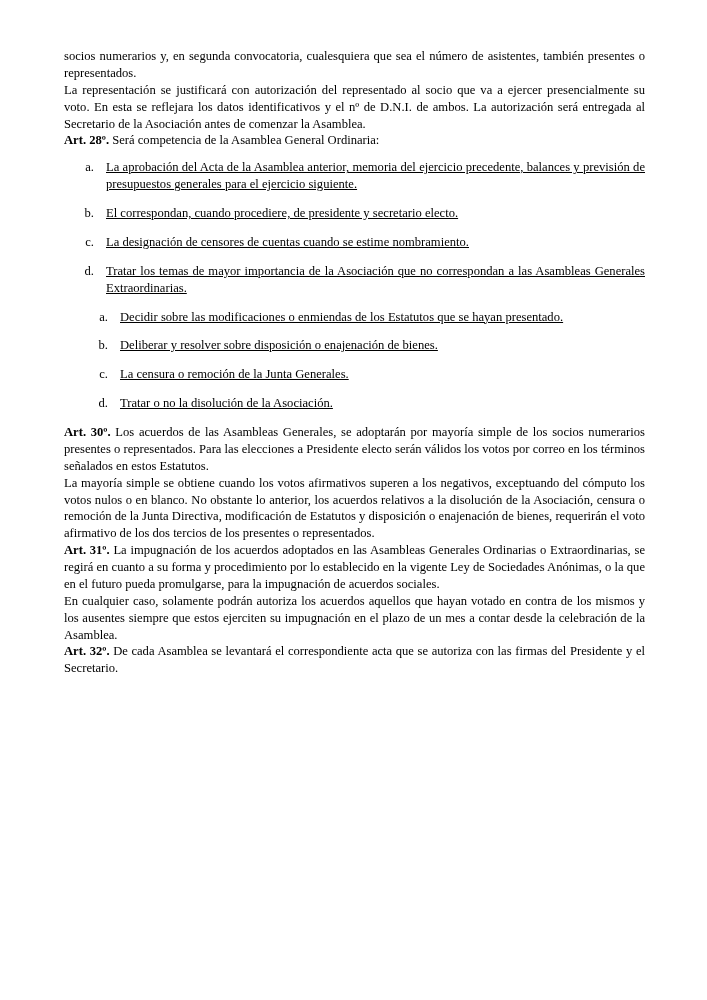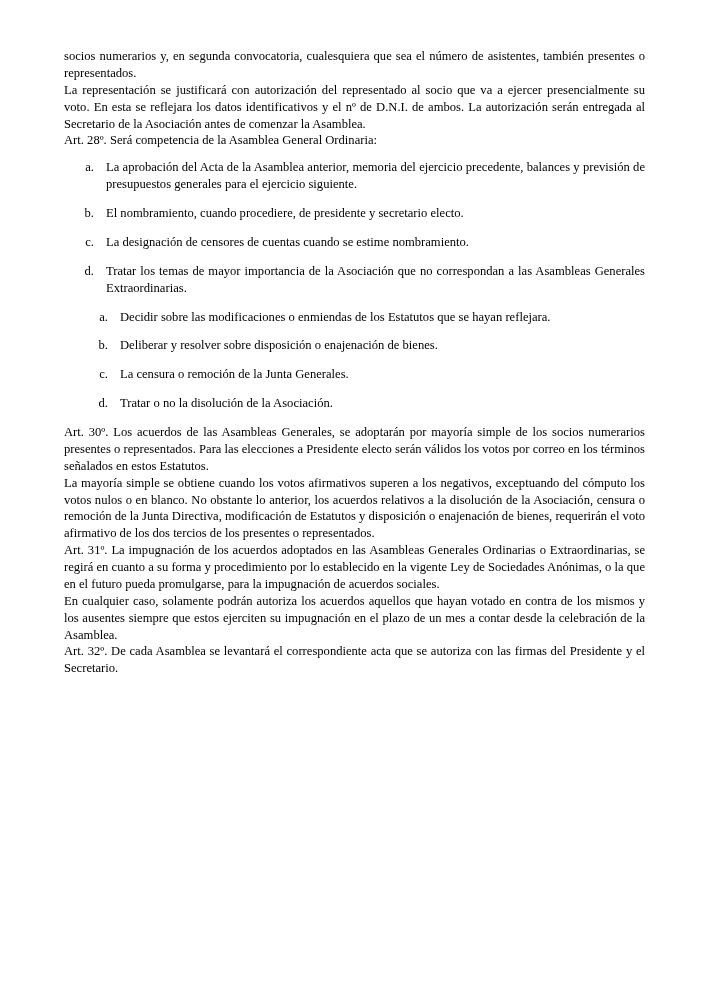--- a/index.html
+++ b/index.html
@@ -30,21 +30,21 @@
   .para + .para {
     margin-top: 0;
   }
   .spaced {
     margin-top: 12px;
   }
   .spaced-lg {
     margin-top: 15px;
   }
   .art-label {
-    font-weight: normal;
+    font-weight: bold;
   }
   ol.alpha {
     list-style: none;
     margin: 10px 0 0 0;
     padding: 0;
   }
   ol.alpha li {
     position: relative;
     font-size: 12.6px;
     line-height: 1.34;
@@ -62,56 +62,57 @@
     left: 0;
     width: 30px;
     text-align: right;
     font-size: 12.6px;
   }
   ol.alpha.indent-b li .marker {
     width: 44px;
   }
   ol.alpha li .txt {
     display: block;
+    text-decoration: underline;
   }
 </style>
 </head>
 <body>
 
 <div class="page">
 
   <p class="para">socios numerarios y, en segunda convocatoria, cualesquiera que sea el número de asistentes, también presentes o representados.</p>
-  <p class="para">La representación se justificará con autorización del representado al socio que va a ejercer presencialmente su voto. En esta se reflejara los datos identificativos y el nº de D.N.I. de ambos. La autorización serán entregada al Secretario de la Asociación antes de comenzar la Asamblea.</p>
+  <p class="para">La representación se justificará con autorización del representado al socio que va a ejercer presencialmente su voto. En esta se reflejara los datos identificativos y el nº de D.N.I. de ambos. La autorización será entregada al Secretario de la Asociación antes de comenzar la Asamblea.</p>
 
   <p class="para spaced-lg">
     <span class="art-label">Art. 28º.</span><span> Será competencia de la Asamblea General Ordinaria:</span>
   </p>
   <ol class="alpha indent-a">
     <li>
       <span class="marker">a.</span>
       <span class="txt">La aprobación del Acta de la Asamblea anterior, memoria del ejercicio precedente, balances y previsión de presupuestos generales para el ejercicio siguiente.</span>
     </li>
     <li>
       <span class="marker">b.</span>
-      <span class="txt">El nombramiento, cuando procediere, de presidente y secretario electo.</span>
+      <span class="txt">El correspondan, cuando procediere, de presidente y secretario electo.</span>
     </li>
     <li>
       <span class="marker">c.</span>
       <span class="txt">La designación de censores de cuentas cuando se estime nombramiento.</span>
     </li>
     <li>
       <span class="marker">d.</span>
       <span class="txt">Tratar los temas de mayor importancia de la Asociación que no correspondan a las Asambleas Generales Extraordinarias.</span>
     </li>
   </ol>
 
   <ol class="alpha indent-b">
     <li>
       <span class="marker">a.</span>
-      <span class="txt">Decidir sobre las modificaciones o enmiendas de los Estatutos que se hayan reflejara.</span>
+      <span class="txt">Decidir sobre las modificaciones o enmiendas de los Estatutos que se hayan presentado.</span>
     </li>
     <li>
       <span class="marker">b.</span>
       <span class="txt">Deliberar y resolver sobre disposición o enajenación de bienes.</span>
     </li>
     <li>
       <span class="marker">c.</span>
       <span class="txt">La censura o remoción de la Junta Generales.</span>
     </li>
     <li>

